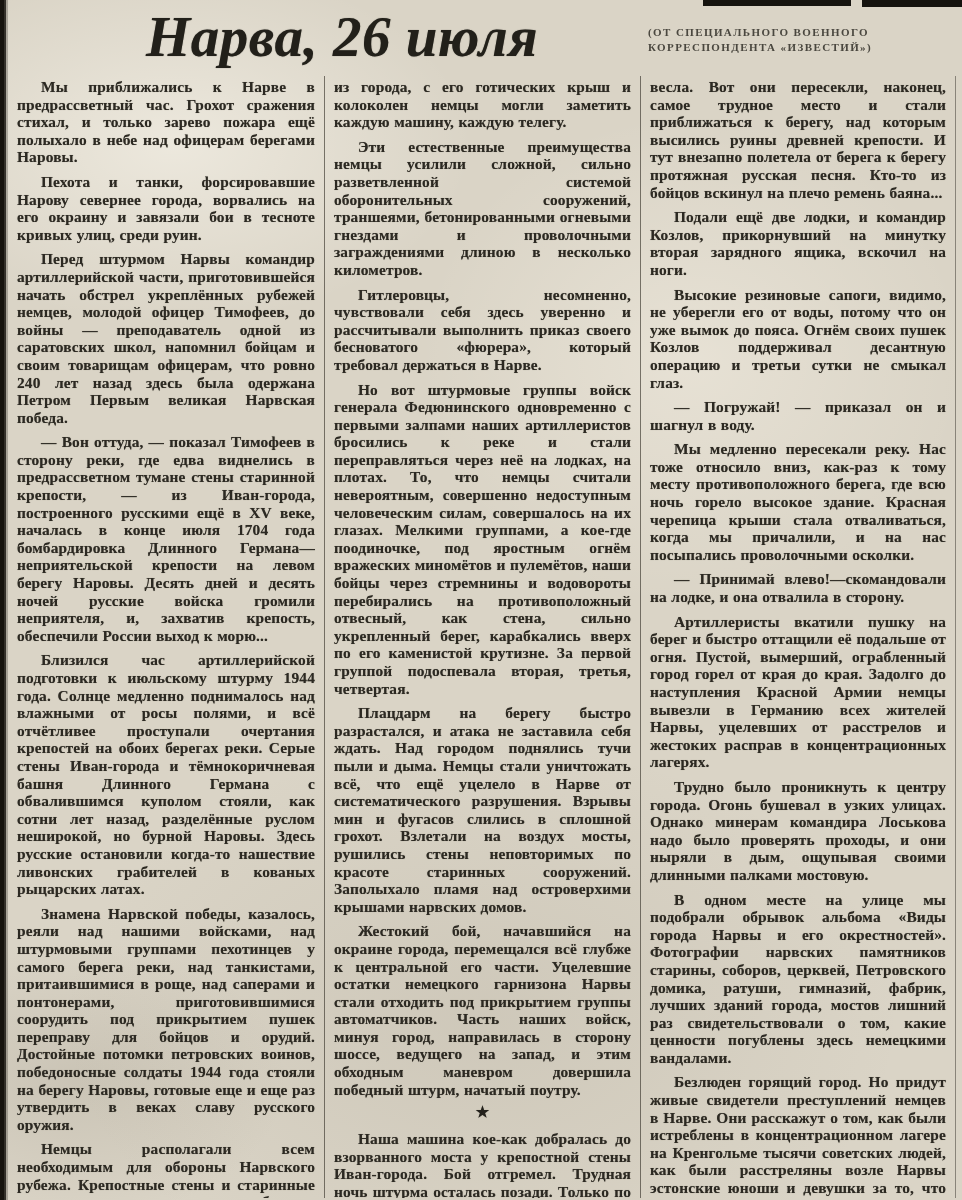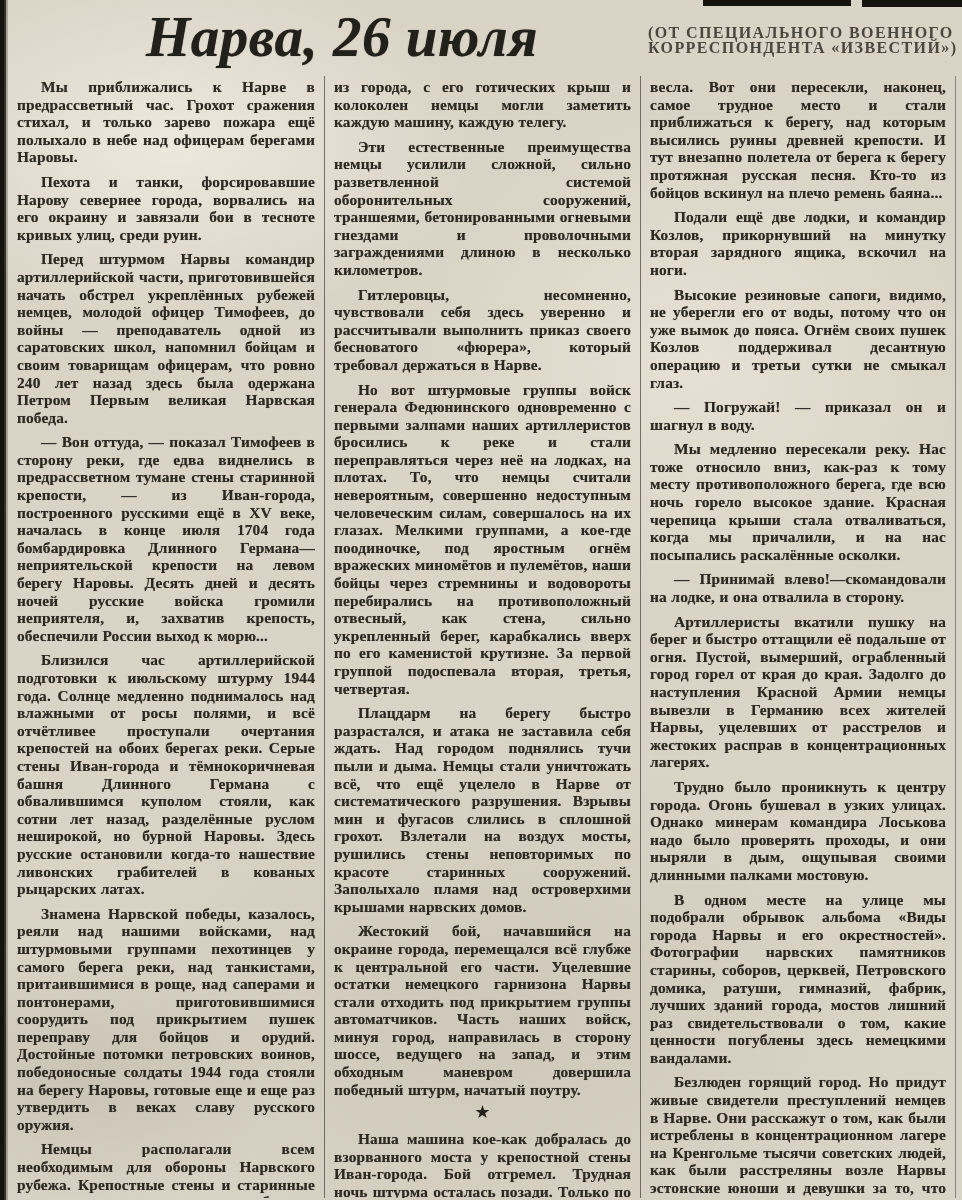--- a/index.html
+++ b/index.html
@@ -15,21 +15,21 @@
     color:var(--ink,#2c2922);
   }
   .headline{
     position:absolute;left:146px;top:0px;height:72px;display:flex;align-items:center;
     font-size:57px;font-style:italic;font-weight:bold;letter-spacing:0.5px;
     color:#22201a;white-space:nowrap;
     text-shadow:0 0 1px rgba(34,32,26,0.55);
   }
   .credit{
     position:absolute;left:648px;top:25px;width:290px;
-    font-size:16px;line-height:15px;letter-spacing:1.4px;font-weight:bold;
+    font-size:11px;line-height:15px;letter-spacing:1.4px;font-weight:bold;
     color:#4a473f;
   }
   .credit .ln{white-space:nowrap;}
   .columns{
     position:absolute;left:8px;top:76px;width:948px;height:1122px;
     display:flex;
   }
   .col{
     box-sizing:border-box;
     width:316px;height:100%;overflow:hidden;
@@ -90,21 +90,21 @@
         <p class="para">Плацдарм на берегу быстро разрастался, и атака не заставила себя ждать. Над городом поднялись тучи пыли и дыма. Немцы стали уничтожать всё, что ещё уцелело в Нарве от систематического разрушения. Взрывы мин и фугасов слились в сплошной грохот. Взлетали на воздух мосты, рушились стены неповторимых по красоте старинных сооружений. Заполыхало пламя над островерхими крышами нарвских домов.</p>
         <p class="para">Жестокий бой, начавшийся на окраине города, перемещался всё глубже к центральной его части. Уцелевшие остатки немецкого гарнизона Нарвы стали отходить под прикрытием группы автоматчиков. Часть наших войск, минуя город, направилась в сторону шоссе, ведущего на запад, и этим обходным маневром довершила победный штурм, начатый поутру.</p>
         <div class="star-sep">★</div>
         <p class="para">Наша машина кое-как добралась до взорванного моста у крепостной стены Иван-города. Бой отгремел. Трудная ночь штурма осталась позади. Только по усталым лицам артиллеристов, грузивших на спаренные лодки орудия своей батареи, можно было догадаться о том, что здесь происходило несколько часов назад.</p>
       </div>
     <div class="col c3">
         <p class="para cont">весла. Вот они пересекли, наконец, самое трудное место и стали приближаться к берегу, над которым высились руины древней крепости. И тут внезапно полетела от берега к берегу протяжная русская песня. Кто-то из бойцов вскинул на плечо ремень баяна...</p>
         <p class="para">Подали ещё две лодки, и командир Козлов, прикорнувший на минутку вторая зарядного ящика, вскочил на ноги.</p>
         <p class="para">Высокие резиновые сапоги, видимо, не уберегли его от воды, потому что он уже вымок до пояса. Огнём своих пушек Козлов поддерживал десантную операцию и третьи сутки не смыкал глаз.</p>
         <p class="para">— Погружай! — приказал он и шагнул в воду.</p>
-        <p class="para">Мы медленно пересекали реку. Нас тоже относило вниз, как-раз к тому месту противоположного берега, где всю ночь горело высокое здание. Красная черепица крыши стала отваливаться, когда мы причалили, и на нас посыпались раскалённые осколки.</p>
+        <p class="para">Мы медленно пересекали реку. Нас тоже относило вниз, как-раз к тому месту противоположного берега, где всю ночь горело высокое здание. Красная черепица крыши стала отваливаться, когда мы причалили, и на нас посыпались проволочными осколки.</p>
         <p class="para">— Принимай влево!—скомандовали на лодке, и она отвалила в сторону.</p>
         <p class="para">Артиллеристы вкатили пушку на берег и быстро оттащили её подальше от огня. Пустой, вымерший, ограбленный город горел от края до края. Задолго до наступления Красной Армии немцы вывезли в Германию всех жителей Нарвы, уцелевших от расстрелов и жестоких расправ в концентрационных лагерях.</p>
         <p class="para">Трудно было проникнуть к центру города. Огонь бушевал в узких улицах. Однако минерам командира Лоськова надо было проверять проходы, и они ныряли в дым, ощупывая своими длинными палками мостовую.</p>
         <p class="para">В одном месте на улице мы подобрали обрывок альбома «Виды города Нарвы и его окрестностей». Фотографии нарвских памятников старины, соборов, церквей, Петровского домика, ратуши, гимназий, фабрик, лучших зданий города, мостов лишний раз свидетельствовали о том, какие ценности погублены здесь немецкими вандалами.</p>
         <p class="para">Безлюден горящий город. Но придут живые свидетели преступлений немцев в Нарве. Они расскажут о том, как были истреблены в концентрационном лагере на Кренгольме тысячи советских людей, как были расстреляны возле Нарвы эстонские юноши и девушки за то, что они не хотели служить немцам...</p>
       </div>
   </div>
 </div>
 
 </body></html>

